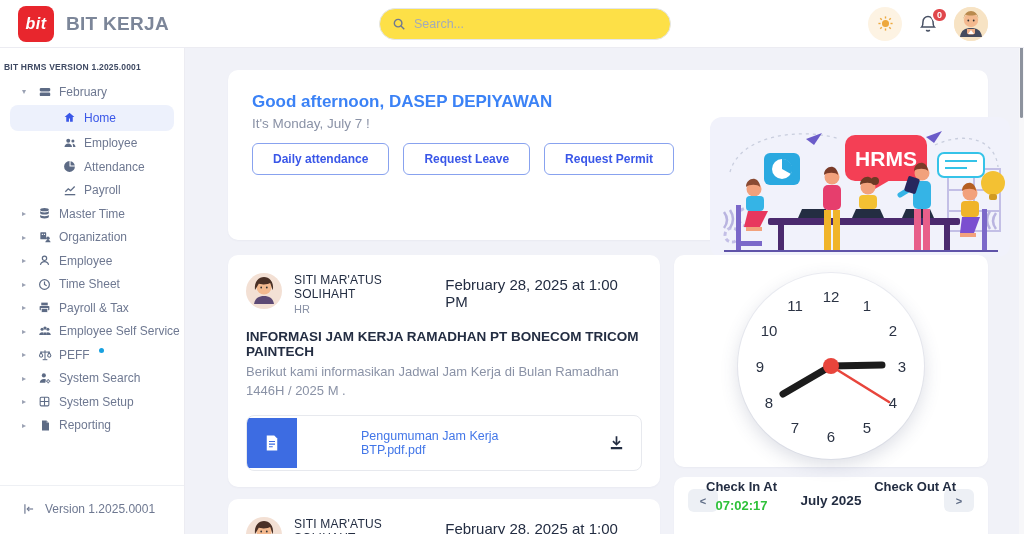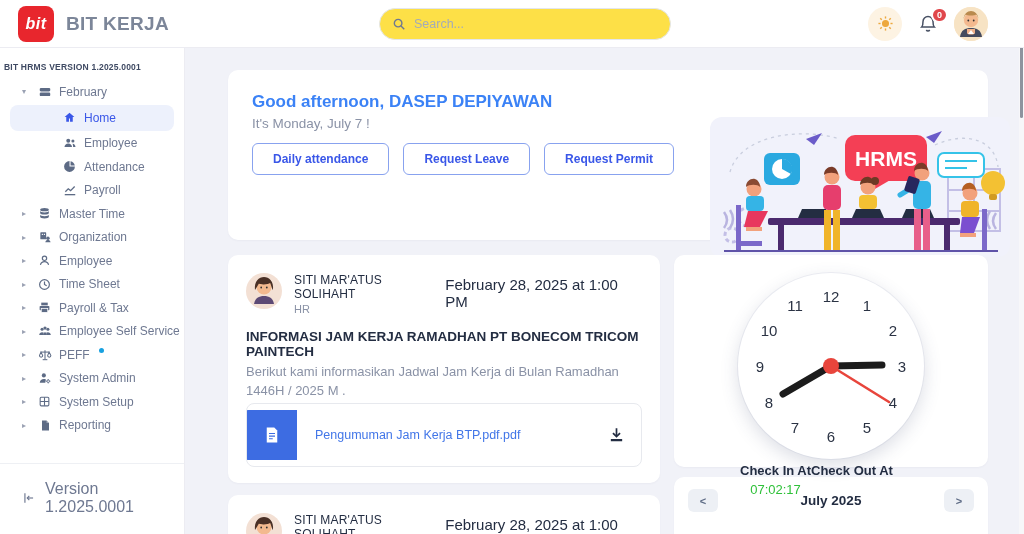--- a/index.html
+++ b/index.html
@@ -32,21 +32,21 @@
     font-size:12px; cursor:pointer; gap:7px; }
   .nav-item .caret { font-size:8px; color:#9aa1b3; width:8px; }
   .nav-item .ni { display:flex; width:15px; justify-content:center; color:#5d6b85; }
   .nav-child { padding-left:62px; }
   .nav-child .ni { color:#5d6b85; }
   .nav-active { background:#edf1fc; border-radius:8px; margin:1px 10px; padding-left:52px;
     color:#3a57e8; height:26px; }
   .nav-active .ni { color:#3a57e8; }
   .dot { width:5px; height:5px; border-radius:50%; background:#18a1e0; margin-left:2px; margin-bottom:8px; }
   .sb-footer { position:absolute; bottom:0; left:0; width:100%; border-top:1px solid #eef0f4;
-    padding:16px 0 18px 22px; display:flex; align-items:center; gap:9px; color:#6e7891; font-size:16px; }
+    padding:16px 0 18px 22px; display:flex; align-items:center; gap:9px; color:#6e7891; font-size:12px; }
 
   .content { position:absolute; left:185px; top:48px; width:839px; height:486px; overflow:hidden;
     padding:22px 36px 0 43px; }
   .card { background:#fff; border-radius:10px; box-shadow:0 1px 2px rgba(40,50,90,.04); }
 
   .greet-card { position:relative; height:170px; padding:22px 24px; margin-bottom:15px; }
   .greet-title { font-size:17px; font-weight:bold; color:#3b82f6; }
   .greet-sub { font-size:13.5px; color:#8a92a6; margin-top:4px; }
   .shortcut-label { font-size:11.5px; font-weight:bold; color:#232d42; margin-top:22px; }
   .shortcut-row { display:flex; gap:14px; margin-top:12px; }
@@ -61,38 +61,38 @@
   .ann-card { padding:18px 18px 16px 18px; margin-bottom:12px; }
   .ann-head { display:flex; align-items:flex-start; }
   .ann-avatar { width:36px; height:36px; border-radius:50%; overflow:hidden; flex:0 0 36px; }
   .ann-meta { margin-left:12px; }
   .ann-name { font-size:12px; font-weight:normal; color:#232d42; letter-spacing:.2px; }
   .ann-role { font-size:11px; color:#8a92a6; margin-top:2px; }
   .ann-date { margin-left:auto; font-size:15px; font-weight:normal; color:#232d42; padding-top:3px; }
   .ann-title { font-size:13.5px; font-weight:bold; color:#232d42; margin-top:14px; }
   .ann-body { font-size:13px; color:#8a92a6; margin-top:4px; line-height:1.45; }
   .attach { display:flex; align-items:center; border:1px solid #e7e9ee; border-radius:8px;
-    margin-top:2px; height:64px; overflow:hidden; cursor:pointer; }
+    margin-top:14px; height:56px; overflow:hidden; cursor:pointer;gap:46px; }
   .attach-ic { width:50px; height:50px; background:#3d6ce2; display:flex; align-items:center;
     justify-content:center; flex:0 0 50px; }
   .attach-name { font-size:12.5px; color:#4276e8; margin-left:18px; }
   .attach-dl { margin-left:auto; margin-right:16px; color:#232d42; cursor:pointer; display:flex; }
 
   .clock-card { height:212px; position:relative; margin-bottom:10px; }
   .clock-face { position:absolute; left:50%; top:18px; transform:translateX(-50%); width:186px;
     height:186px; border-radius:50%; background:#fff;
     box-shadow:0 6px 18px rgba(60,70,110,.18), 0 0 0 1px #f2f3f7; }
   .cnum { position:absolute; transform:translate(-50%,-50%); font-size:15px; color:#2b3344; }
   .c12{left:93px;top:23px}.c1{left:129px;top:32px}.c2{left:155px;top:57px}.c3{left:164px;top:93px}
   .c4{left:155px;top:129px}.c5{left:129px;top:154px}.c6{left:93px;top:163px}.c7{left:57px;top:154px}
   .c8{left:31px;top:129px}.c9{left:22px;top:93px}.c10{left:31px;top:57px}.c11{left:57px;top:32px}
-  .clock-labels { position:absolute; left:0; right:0; top:208px; display:flex; padding:0 66px;
-    }
+  .clock-labels { position:absolute; left:0; right:0; top:224px; display:flex; padding:0 32px;
+    justify-content:space-between; }
   .cl-label { font-size:13px; font-weight:bold; color:#232d42; text-align:center; }
-  .cl-time { font-size:13px; font-weight:normal; color:#2fc13a; margin-top:4px; text-align:center; }
+  .cl-time { font-size:13px; font-weight:bold; color:#2fc13a; margin-top:4px; text-align:center; }
 
   .cal-card { height:70px; padding:12px 14px; }
   .cal-head { display:flex; align-items:center; justify-content:space-between; }
   .cal-btn { width:30px; height:23px; background:#edf0f5; border:none; border-radius:6px;
     color:#5d6b85; font-size:11px; font-weight:bold; cursor:pointer; }
   .cal-month { font-size:13.5px; font-weight:bold; color:#232d42; }
 
   .scrollbar { position:absolute; right:0; top:0; width:5px; height:534px; background:#f7f7f9; }
   .scroll-thumb { position:absolute; right:1px; top:0; width:3px; height:118px; background:#8d939e;
     border-radius:2px; }
@@ -300,21 +300,21 @@
   <div class="nav-item">
     <span class="caret">▸</span>
     <span class="ni">
       <svg width="14" height="14" viewBox="0 0 24 24" fill="currentColor">
         <circle cx="10" cy="7.5" r="3.5"></circle>
           <path d="M3 20c.5-4.2 3.2-6.3 7-6.3 1.3 0 2.5.2 3.5.8l-1 5.5z"></path>
         <circle cx="17.5" cy="17.5" r="2.2" fill="none" stroke="currentColor" stroke-width="1.6"></circle>
         <path d="M17.5 13.8v1.4M17.5 19.8v1.4M13.8 17.5h1.4M19.8 17.5h1.4" stroke="currentColor" stroke-width="1.6"></path>
         </svg>
     </span>
-    <span>System Admin</span>
+    <span>System Search</span>
   </div>
 
   <div class="nav-item">
     <span class="caret">▸</span>
     <span class="ni">
       <svg width="13" height="13" viewBox="0 0 24 24" fill="none" stroke="currentColor" stroke-width="2">
         <rect x="4" y="4" width="16" height="16" rx="2"></rect>
           <path d="M4 12h16M12 4v16"></path>
         </svg>
     </span>

